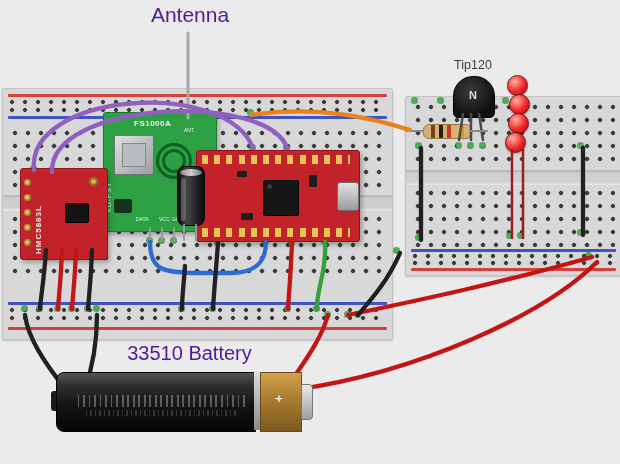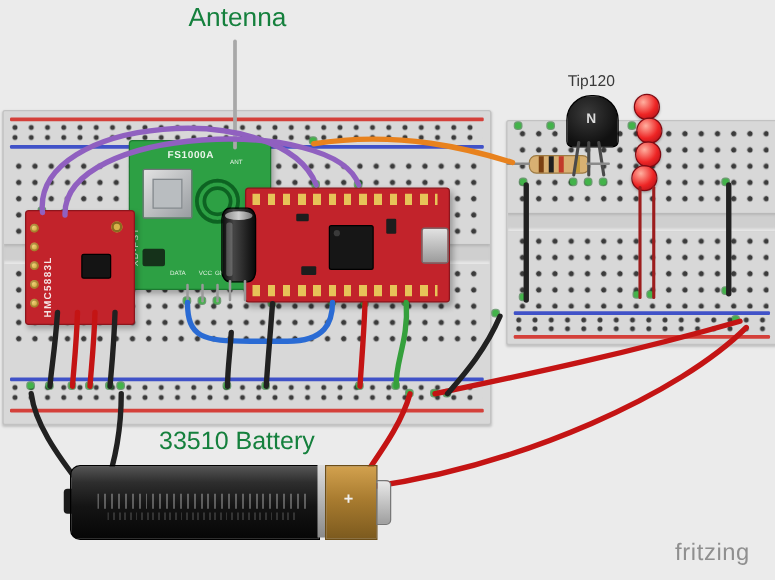--- a/index.html
+++ b/index.html
@@ -96,21 +96,21 @@
   .bat-ticks2{position:absolute;left:30px;top:38px;width:150px;height:6px;opacity:.25;
         background:repeating-linear-gradient(90deg,rgba(255,255,255,.6) 0 1.5px,transparent 1.5px 4.5px);}
   .bat-ring{position:absolute;left:198px;top:0;width:6px;height:58px;background:linear-gradient(180deg,#ddd,#8a8a8a);}
   .bat-copper{position:absolute;left:204px;top:0;width:40px;height:58px;border:1px solid #6b4d18;
         background:linear-gradient(180deg,#d2a14e 0,#a97c30 45%,#7c5a1e);}
   .bat-plus-cap{position:absolute;left:245px;top:12px;width:10px;height:34px;border:1px solid #777;border-radius:0 4px 4px 0;
         background:linear-gradient(180deg,#e8e8e8,#9f9f9f);}
   .bat-plus{position:absolute;left:219px;top:19px;color:#f0f0f0;font-size:13px;font-weight:bold;}
 
   
-  .label{position:absolute;z-index:6;color:#15803d;}
+  .label{position:absolute;z-index:6;color:#4c1d95;}
   #antenna-label{left:120px;top:3px;width:140px;text-align:center;font-size:21px;}
   #battery-label{left:107px;top:342px;width:165px;text-align:center;font-size:20px;}
   #tip-label{left:440px;top:58px;width:66px;text-align:center;font-size:12.5px;color:#3a3a3a;}
   #watermark{left:540px;top:432px;font-size:19px;color:#8f8f8f;letter-spacing:.5px;}
 </style>
 </head>
 <body>
 
 <div id="stage">
 
@@ -303,15 +303,14 @@
     <div class="bat-ticks2"></div>
     <div class="bat-ring"></div>
     <div class="bat-copper"></div>
     <div class="bat-plus-cap"></div>
     <span class="bat-plus">+</span>
   </div>
 
   <div class="label" id="antenna-label">Antenna</div>
   <div class="label" id="battery-label">33510 Battery</div>
   <div class="label" id="tip-label">Tip120</div>
-  <div class="label" id="watermark">fritzing</div>
 
 </div>
 
 </body></html>

